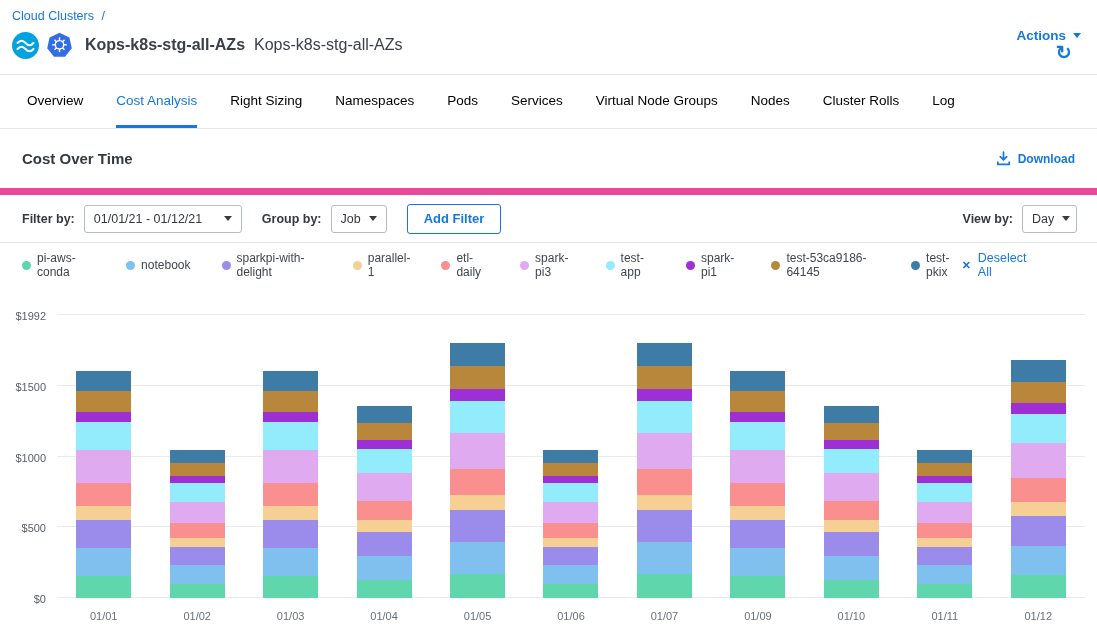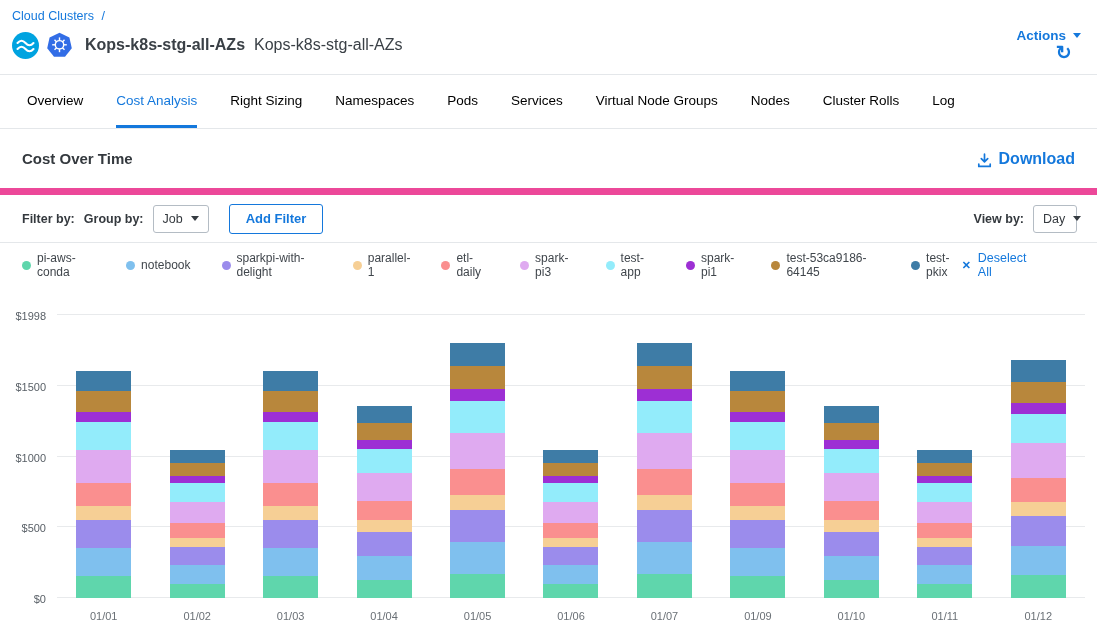--- a/index.html
+++ b/index.html
@@ -26,36 +26,36 @@
   
   .tabs { height:54px; border-bottom:1px solid #e4e7ea; display:flex; padding-left:27px; gap:33px; }
   .tab { height:53px; display:flex; align-items:center; font-size:13.5px; color:#000000;
     cursor:pointer; border-bottom:3px solid transparent; }
   .tab.active { color:#1478dc; border-bottom-color:#1478dc; font-weight:400; }
 
   
   .section-header { height:66px; border-bottom:7px solid #ec4899; display:flex;
     align-items:center; justify-content:space-between; padding:0 22px; }
   .section-title { font-size:15px; font-weight:700; color:#34393e; }
-  .download { display:flex; align-items:flex-end; gap:7px; color:#1478dc; font-size:16px;
+  .download { display:flex; align-items:flex-end; gap:7px; color:#1478dc; font-size:12px;
     font-weight:700; cursor:pointer; }
 
   
   .filter-bar { height:48px; border-bottom:1px solid #e4e7ea; display:flex; align-items:center;
     padding:0 20px 0 22px; }
   .flabel { font-size:12.5px; font-weight:700; color:#34393e; margin-right:9px; white-space:nowrap; }
   .select { display:inline-flex; align-items:center; justify-content:space-between; gap:8px;
     border:1px solid #b4bcc4; border-radius:3px; height:28px; padding:0 9px; font-size:12.5px;
     color:#34393e; background:#fff; cursor:pointer; margin-right:20px; }
   .date-select { width:158px; }
   .add-filter { height:30px; background:#fff; border:1px solid #1478dc; color:#1478dc;
     border-radius:3px; font-size:13px; font-weight:700; padding:0 16px; cursor:pointer;
     font-family:"Liberation Sans", sans-serif; }
   .view-by { margin-left:auto; display:flex; align-items:center; }
-  .view-by .select { margin-right:0; width:44px; }
+  .view-by .select { margin-right:0; width:55px; }
 
   
   .legend-row { height:44px; display:flex; align-items:center; padding:0 20px 0 22px; }
   .legend-items { display:flex; align-items:center; gap:31px; }
   .legend-item { display:flex; align-items:center; gap:6px; font-size:12px; color:#40464c; cursor:pointer; }
   .dot { width:9px; height:9px; border-radius:50%; display:inline-block; flex:0 0 auto; }
   .deselect { margin-left:auto; margin-right:42px; display:flex; align-items:center; gap:7px;
     color:#1478dc; font-size:12.5px; cursor:pointer; }
   .deselect .x { font-size:11px; font-weight:700; }
 
@@ -137,20 +137,24 @@
         <path d="M7.5 1.2 v7.2 M4.3 5.6 L7.5 8.8 L10.7 5.6" stroke="#1478dc" stroke-width="1.7" fill="none" stroke-linecap="round" stroke-linejoin="round"></path>
         <path d="M1.8 11.2 v2.2 h11.4 v-2.2" stroke="#1478dc" stroke-width="1.7" fill="none" stroke-linecap="round" stroke-linejoin="round"></path>
       </svg>
     </span>
     <span>Download</span>
   </div>
 </div>
 
 <div class="filter-bar">
   <span class="flabel">Filter by:</span>
+  <div class="select date-select">
+    <span>01/01/21 - 01/12/21</span>
+    <span class="caret"></span>
+  </div>
   <span class="flabel">Group by:</span>
   <div class="select">
     <span>Job</span>
     <span class="caret"></span>
   </div>
   <button class="add-filter">Add Filter</button>
   <div class="view-by">
     <span class="flabel">View by:</span>
     <div class="select">
       <span>Day</span>
@@ -207,21 +211,21 @@
     <span>Deselect All</span>
   </div>
 </div>
 
 <div class="chart">
   <div class="ylabels">
       <div class="ylabel" style="bottom: calc(0% - 7px);">$0</div>
       <div class="ylabel" style="bottom: calc(25% - 7px);">$500</div>
       <div class="ylabel" style="bottom: calc(50% - 7px);">$1000</div>
       <div class="ylabel" style="bottom: calc(75% - 7px);">$1500</div>
-      <div class="ylabel" style="bottom: calc(100% - 7px);">$1998</div>
+      <div class="ylabel" style="bottom: calc(100% - 7px);">$1992</div>
     </div>
   <div class="grid">
       <div class="gridline" style="bottom: 0%;"></div>
       <div class="gridline" style="bottom: 25%;"></div>
       <div class="gridline" style="bottom: 50%;"></div>
       <div class="gridline" style="bottom: 75%;"></div>
       <div class="gridline" style="bottom: 100%;"></div>
     </div>
   <div class="cols">
       <div class="col">

